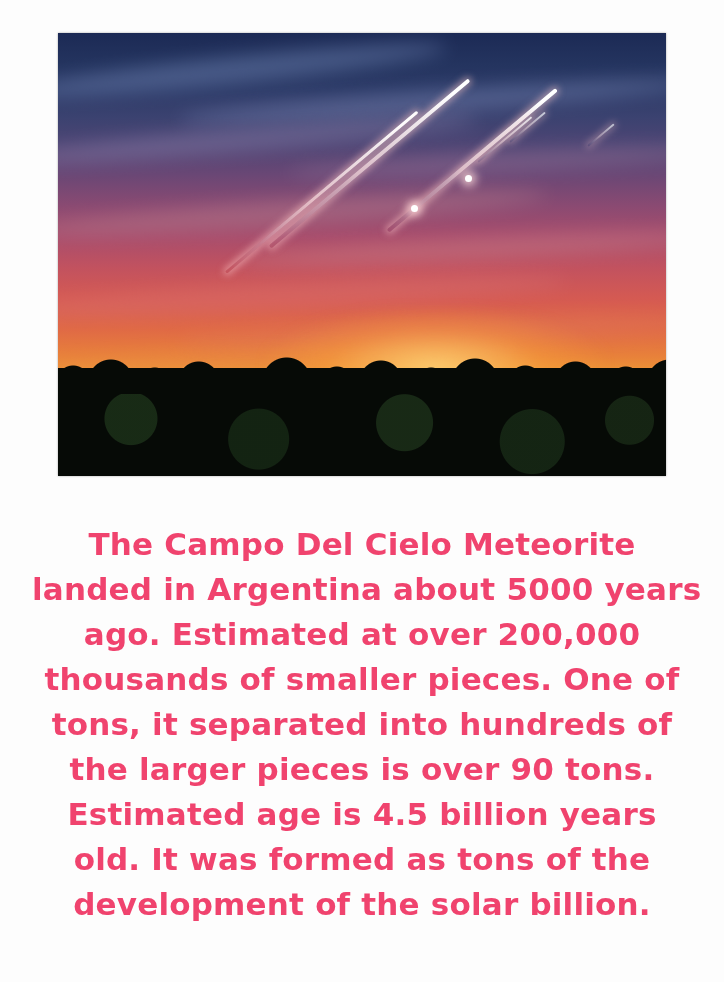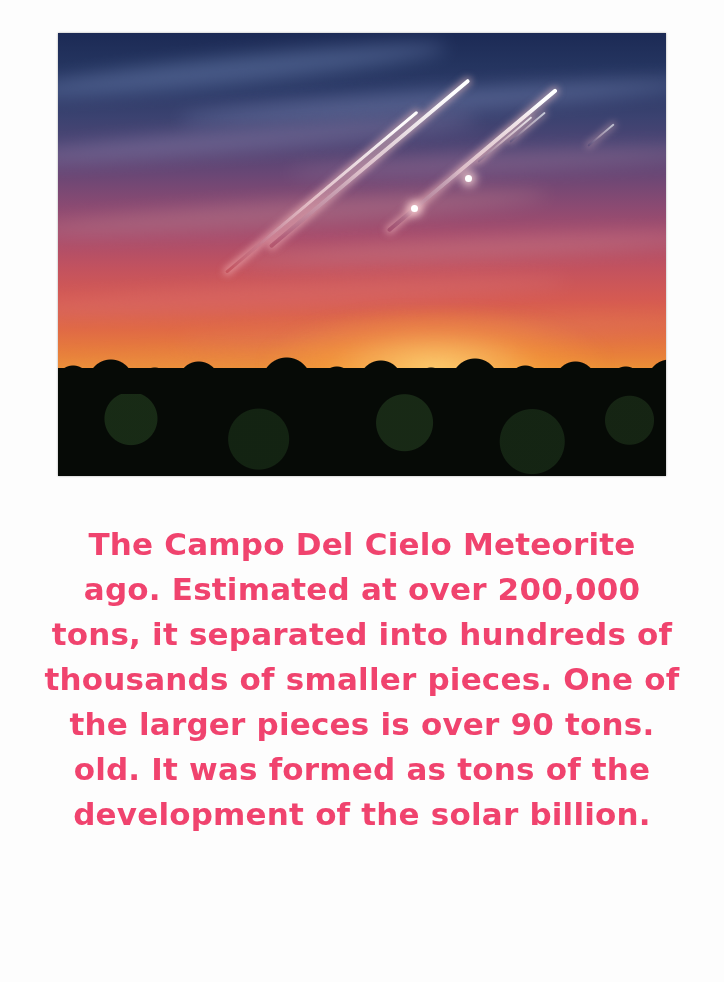--- a/index.html
+++ b/index.html
@@ -197,21 +197,23 @@
     <div class="m-head h1"></div>
     <div class="m-head h2"></div>
 
     <div class="treeline">
       <div class="foliage"></div>
     </div>
   </div>
 
   <div class="caption">
     <span class="line">The Campo Del Cielo Meteorite</span>
+    <span class="line">landed in Argentina about 5000 years</span>
     <span class="line">ago. Estimated at over 200,000</span>
+    <span class="line">thousands of smaller pieces. One of</span>
     <span class="line">tons, it separated into hundreds of</span>
-    <span class="line">thousands of smaller pieces. One of</span>
     <span class="line">the larger pieces is over 90 tons.</span>
+    <span class="line">Estimated age is 4.5 billion years</span>
     <span class="line">old. It was formed as tons of the</span>
     <span class="line">development of the solar billion.</span>
   </div>
 
 </div>
 
 </body></html>

